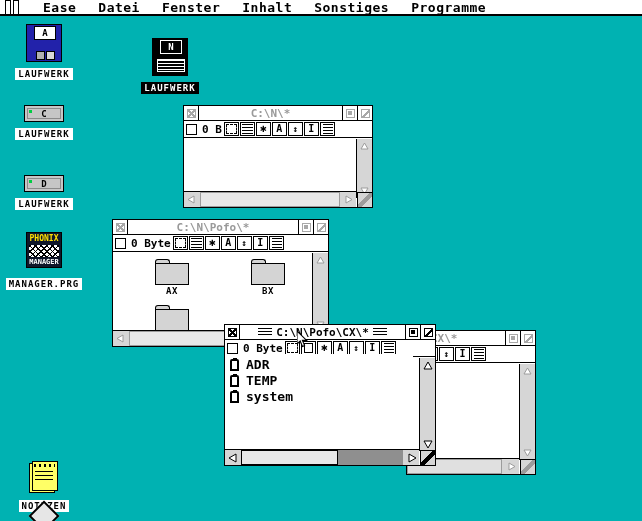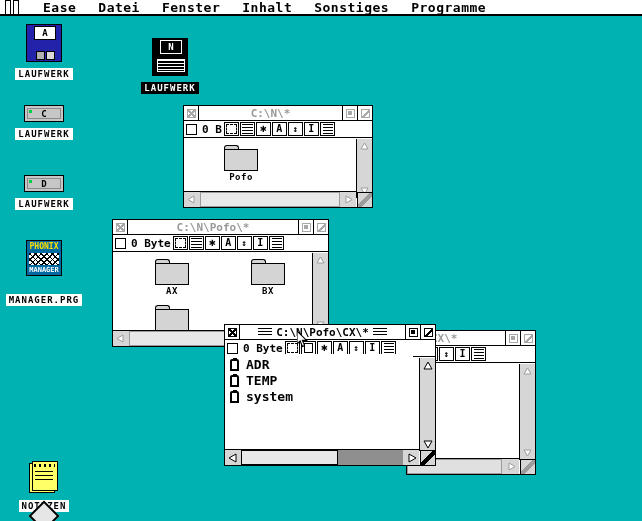--- a/index.html
+++ b/index.html
@@ -150,22 +150,22 @@
   .harddisk .led {
     position: absolute;
     left: 4px; top: 4px;
     width: 3px; height: 3px;
     background: #00cc44;
   }
 
   
   .prgicon {
     width: 36px; height: 36px;
-    margin: 12px auto;
-    background: #0369a1;
+    margin: 4px auto;
+    background: #0f172a;
     border: 1px solid #000;
     box-sizing: border-box;
     position: relative;
     overflow: hidden;
   }
   .prgicon .ptop {
     position:absolute; left:0; top:1px; width:100%;
     text-align:center; font-size:8px; font-weight:bold;
     color:#ffe000; font-family:"DejaVu Sans Mono", monospace;
     letter-spacing:0px; line-height:9px;
@@ -578,29 +578,20 @@
           <div class="rows"></div>
         </div>
       <div class="tool"><span class="star">✱</span></div>
       <div class="tool">A</div>
       <div class="tool"><span class="arrows">↕</span></div>
       <div class="tool">I</div>
       <div class="tool">
           <div class="doc"></div>
         </div>
     </div>
-    <div class="content" style="left:0; top:33px; width:172px; height:59px;">
-      <div class="folder-ic" style="left:30px; top:6px;">
-        <div class="folder-glyph">
-            <div class="tab"></div>
-            <div class="body"></div>
-          </div>
-        <div class="fname">Pofo</div>
-      </div>
-    </div>
 
     <div class="vscroll" style="right:0; top:33px; width:16px; height:59px;">
       <div class="sb-btn" style="left:0; top:0;">
         <svg width="9" height="9">
             <polygon points="4.5,1 8,7 1,7" fill="#fff" stroke="#9c9c9c"></polygon>
           </svg>
       </div>
       <div class="sb-btn" style="left:0; bottom:0;">
         <svg width="9" height="9">
             <polygon points="4.5,8 1,2 8,2" fill="#fff" stroke="#9c9c9c"></polygon>

